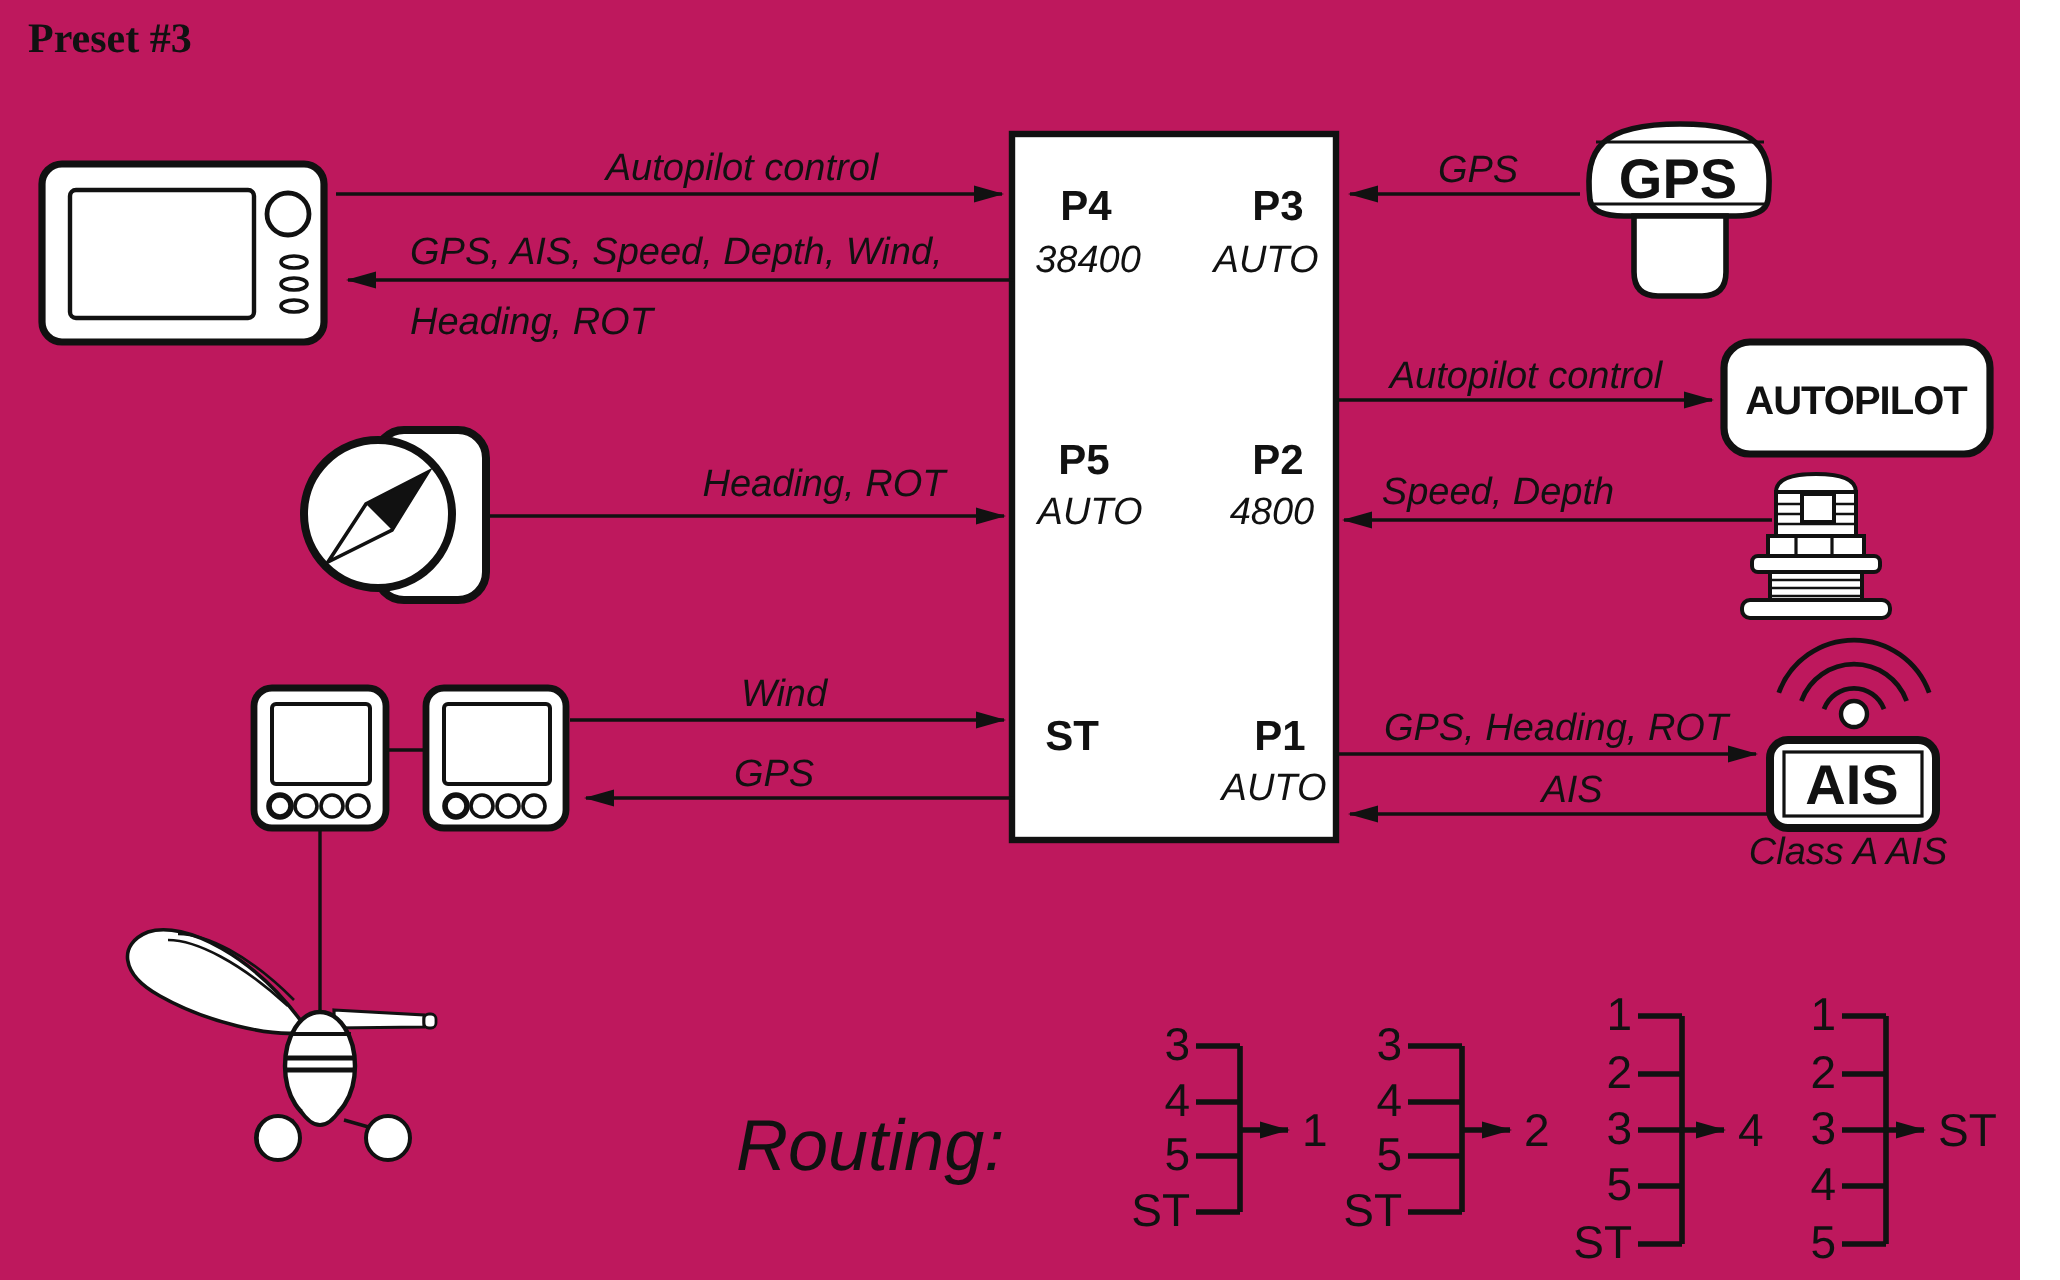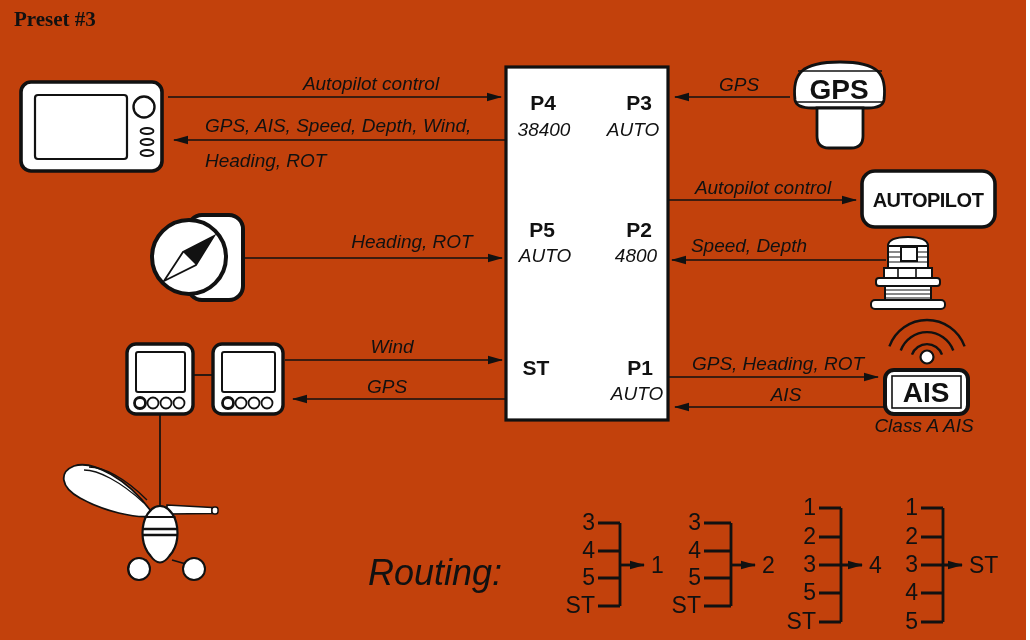--- a/index.html
+++ b/index.html
@@ -1,16 +1,16 @@
 <!DOCTYPE html>
 <html><head>
 <meta charset="utf-8">
 <style>
   html,body{margin:0;padding:0;background:#ffffff;}
-  .canvas{position:relative;width:1010px;height:640px;background:#c2410c;overflow:hidden;padding-left:16px;}
+  .canvas{position:relative;width:1010px;height:640px;background:#be185d;overflow:hidden;}
   svg{position:absolute;left:0;top:0;}
   text{font-family:"Liberation Sans",sans-serif;fill:#111111;}
   .title-text{font-family:"Liberation Serif",serif;font-weight:bold;font-size:21px;}
   .port{font-weight:bold;font-size:21px;text-anchor:middle;}
   .mode{font-style:italic;font-size:19px;text-anchor:middle;}
   .lbl{font-style:italic;font-size:19px;}
   .mid{text-anchor:middle;}
   .startA{text-anchor:start;}
   .endA{text-anchor:end;}
   .devlbl{font-weight:bold;}

